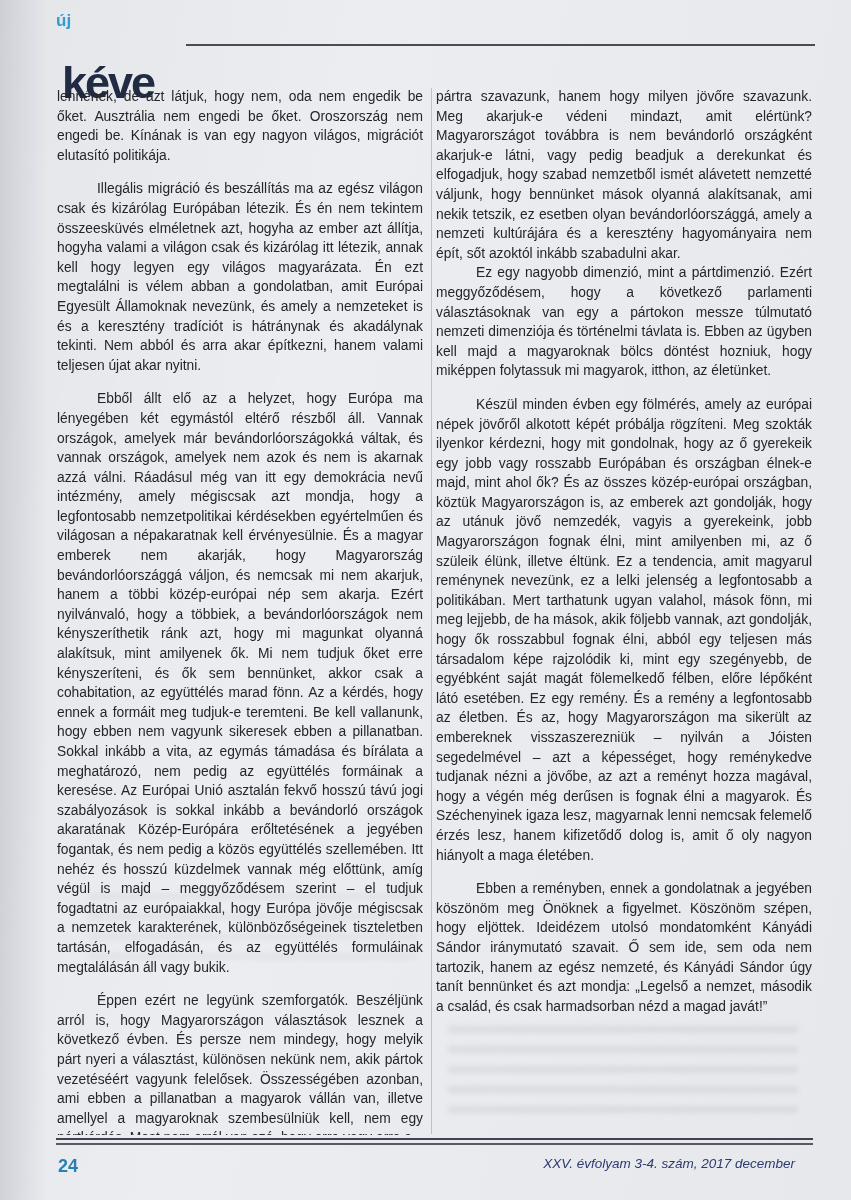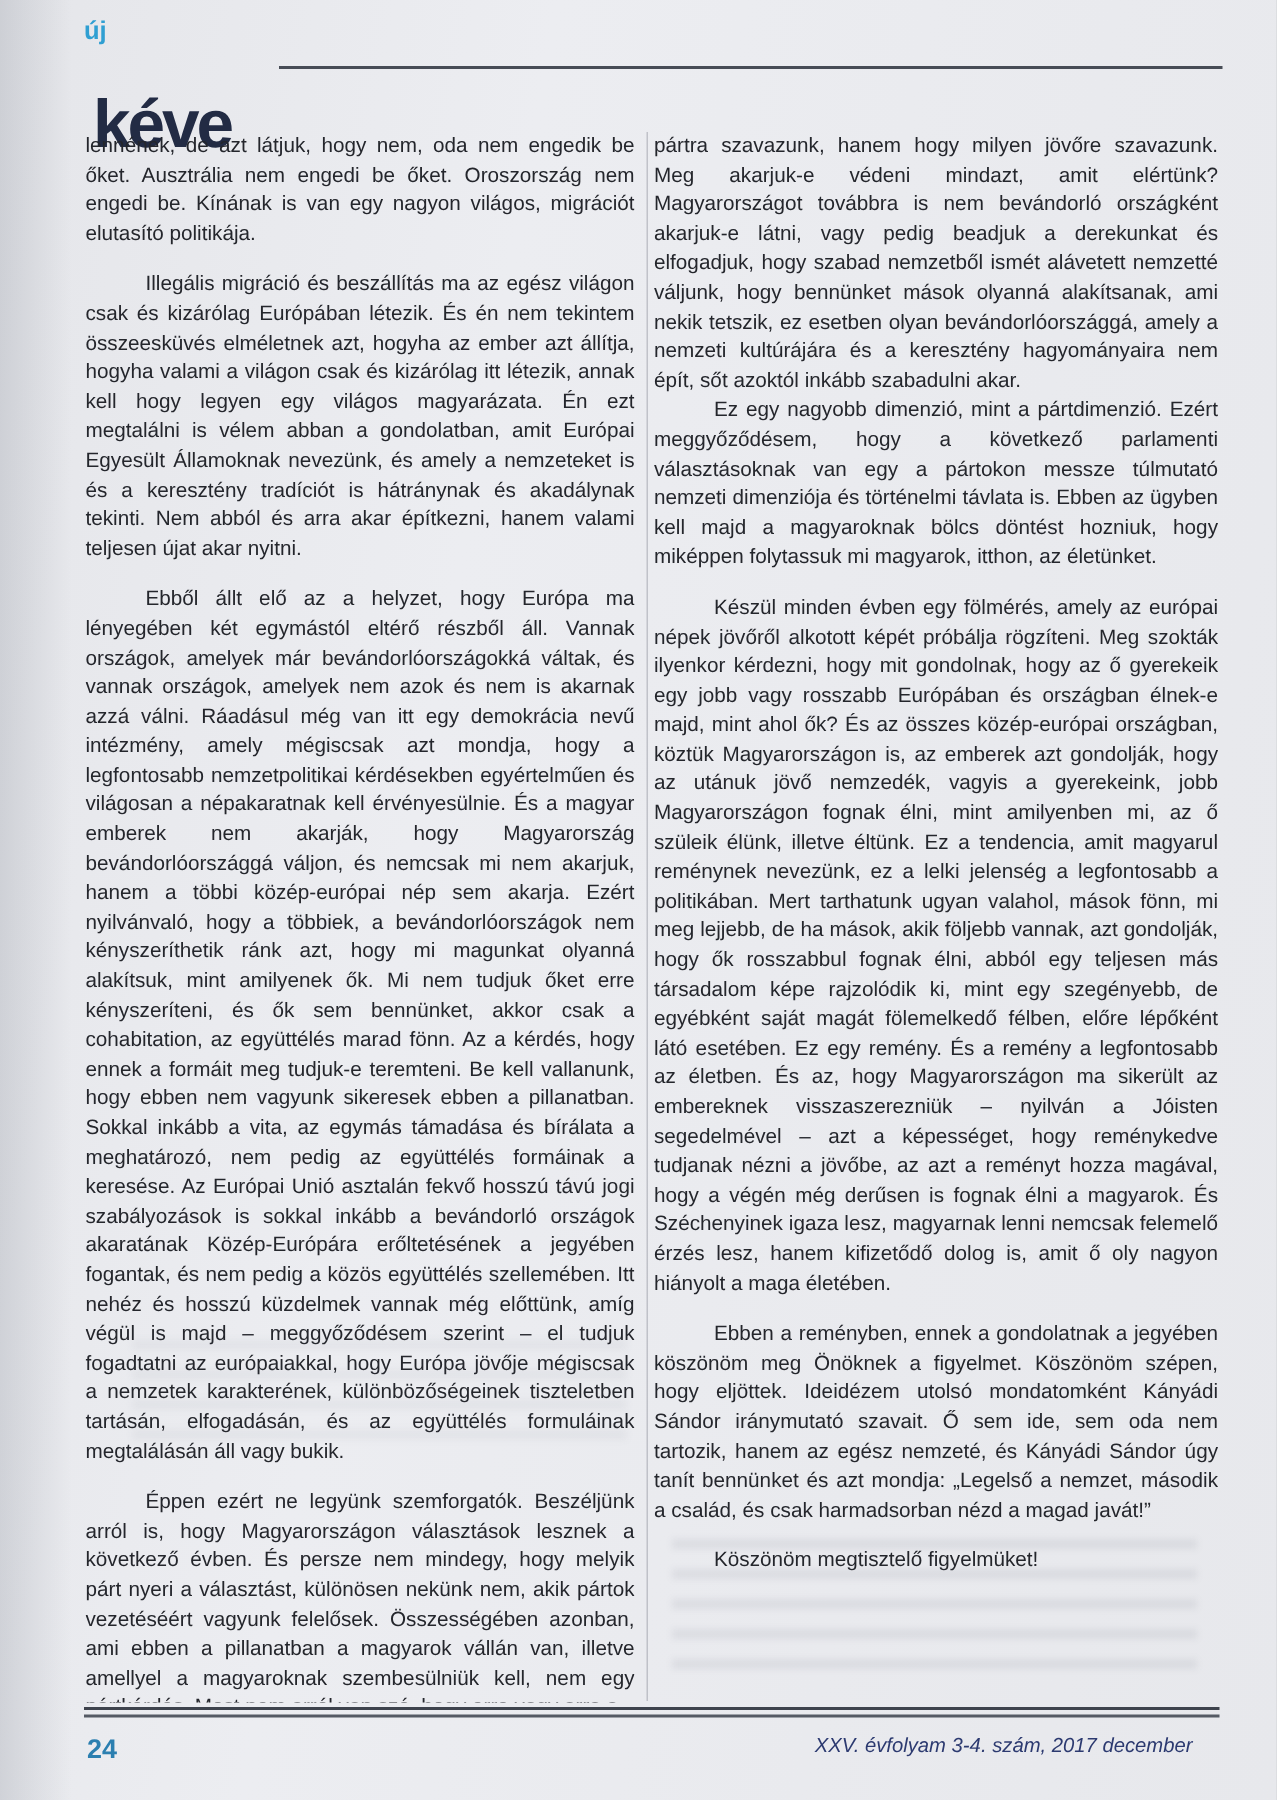--- a/index.html
+++ b/index.html
@@ -155,21 +155,20 @@
         <p class="para">lennének, de azt látjuk, hogy nem, oda nem engedik be őket. Ausztrália nem engedi be őket. Oroszország nem engedi be. Kínának is van egy nagyon világos, migrációt elutasító politikája.</p>
         <p class="para indent gap">Illegális migráció és beszállítás ma az egész világon csak és kizárólag Európában létezik. És én nem tekintem összeesküvés elméletnek azt, hogyha az ember azt állítja, hogyha valami a világon csak és kizárólag itt létezik, annak kell hogy legyen egy világos magyarázata. Én ezt megtalálni is vélem abban a gondolatban, amit Európai Egyesült Államoknak nevezünk, és amely a nemzeteket is és a keresztény tradíciót is hátránynak és akadálynak tekinti. Nem abból és arra akar építkezni, hanem valami teljesen újat akar nyitni.</p>
         <p class="para indent gap">Ebből állt elő az a helyzet, hogy Európa ma lényegében két egymástól eltérő részből áll. Vannak országok, amelyek már bevándorlóországokká váltak, és vannak országok, amelyek nem azok és nem is akarnak azzá válni. Ráadásul még van itt egy demokrácia nevű intézmény, amely mégiscsak azt mondja, hogy a legfontosabb nemzetpolitikai kérdésekben egyértelműen és világosan a népakaratnak kell érvényesülnie. És a magyar emberek nem akarják, hogy Magyarország bevándorlóországgá váljon, és nemcsak mi nem akarjuk, hanem a többi közép-európai nép sem akarja. Ezért nyilvánvaló, hogy a többiek, a bevándorlóországok nem kényszeríthetik ránk azt, hogy mi magunkat olyanná alakítsuk, mint amilyenek ők. Mi nem tudjuk őket erre kényszeríteni, és ők sem bennünket, akkor csak a cohabitation, az együttélés marad fönn. Az a kérdés, hogy ennek a formáit meg tudjuk-e teremteni. Be kell vallanunk, hogy ebben nem vagyunk sikeresek ebben a pillanatban. Sokkal inkább a vita, az egymás támadása és bírálata a meghatározó, nem pedig az együttélés formáinak a keresése. Az Európai Unió asztalán fekvő hosszú távú jogi szabályozások is sokkal inkább a bevándorló országok akaratának Közép-Európára erőltetésének a jegyében fogantak, és nem pedig a közös együttélés szellemében. Itt nehéz és hosszú küzdelmek vannak még előttünk, amíg végül is majd – meggyőződésem szerint – el tudjuk fogadtatni az európaiakkal, hogy Európa jövője mégiscsak a nemzetek karakterének, különbözőségeinek tiszteletben tartásán, elfogadásán, és az együttélés formuláinak megtalálásán áll vagy bukik.</p>
         <p class="para indent gap">Éppen ezért ne legyünk szemforgatók. Beszéljünk arról is, hogy Magyarországon választások lesznek a következő évben. És persze nem mindegy, hogy melyik párt nyeri a választást, különösen nekünk nem, akik pártok vezetéséért vagyunk felelősek. Összességében azonban, ami ebben a pillanatban a magyarok vállán van, illetve amellyel a magyaroknak szembesülniük kell, nem egy pártkérdés. Most nem arról van szó, hogy erre vagy arra a</p>
       </div>
     <div class="col col-right">
         <p class="para">pártra szavazunk, hanem hogy milyen jövőre szavazunk. Meg akarjuk-e védeni mindazt, amit elértünk? Magyarországot továbbra is nem bevándorló országként akarjuk-e látni, vagy pedig beadjuk a derekunkat és elfogadjuk, hogy szabad nemzetből ismét alávetett nemzetté váljunk, hogy bennünket mások olyanná alakítsanak, ami nekik tetszik, ez esetben olyan bevándorlóországgá, amely a nemzeti kultúrájára és a keresztény hagyományaira nem épít, sőt azoktól inkább szabadulni akar.</p>
         <p class="para indent">Ez egy nagyobb dimenzió, mint a pártdimenzió. Ezért meggyőződésem, hogy a következő parlamenti választásoknak van egy a pártokon messze túlmutató nemzeti dimenziója és történelmi távlata is. Ebben az ügyben kell majd a magyaroknak bölcs döntést hozniuk, hogy miképpen folytassuk mi magyarok, itthon, az életünket.</p>
         <p class="para indent gap">Készül minden évben egy fölmérés, amely az európai népek jövőről alkotott képét próbálja rögzíteni. Meg szokták ilyenkor kérdezni, hogy mit gondolnak, hogy az ő gyerekeik egy jobb vagy rosszabb Európában és országban élnek-e majd, mint ahol ők? És az összes közép-európai országban, köztük Magyarországon is, az emberek azt gondolják, hogy az utánuk jövő nemzedék, vagyis a gyerekeink, jobb Magyarországon fognak élni, mint amilyenben mi, az ő szüleik élünk, illetve éltünk. Ez a tendencia, amit magyarul reménynek nevezünk, ez a lelki jelenség a legfontosabb a politikában. Mert tarthatunk ugyan valahol, mások fönn, mi meg lejjebb, de ha mások, akik följebb vannak, azt gondolják, hogy ők rosszabbul fognak élni, abból egy teljesen más társadalom képe rajzolódik ki, mint egy szegényebb, de egyébként saját magát fölemelkedő félben, előre lépőként látó esetében. Ez egy remény. És a remény a legfontosabb az életben. És az, hogy Magyarországon ma sikerült az embereknek visszaszerezniük – nyilván a Jóisten segedelmével – azt a képességet, hogy reménykedve tudjanak nézni a jövőbe, az azt a reményt hozza magával, hogy a végén még derűsen is fognak élni a magyarok. És Széchenyinek igaza lesz, magyarnak lenni nemcsak felemelő érzés lesz, hanem kifizetődő dolog is, amit ő oly nagyon hiányolt a maga életében.</p>
         <p class="para indent gap">Ebben a reményben, ennek a gondolatnak a jegyében köszönöm meg Önöknek a figyelmet. Köszönöm szépen, hogy eljöttek. Ideidézem utolsó mondatomként Kányádi Sándor iránymutató szavait. Ő sem ide, sem oda nem tartozik, hanem az egész nemzeté, és Kányádi Sándor úgy tanít bennünket és azt mondja: „Legelső a nemzet, második a család, és csak harmadsorban nézd a magad javát!”</p>
-        <p class="para indent gap">Köszönöm megtisztelő figyelmüket!</p>
       </div>
   </div>
   <div class="col-separator"></div>
 
   <div class="bleed bleed-a"></div>
   <div class="bleed bleed-b"></div>
 
   <div class="footer-rule"></div>
   <div class="page-number">24</div>
   <div class="issue-info">XXV. évfolyam 3-4. szám, 2017 december</div>

